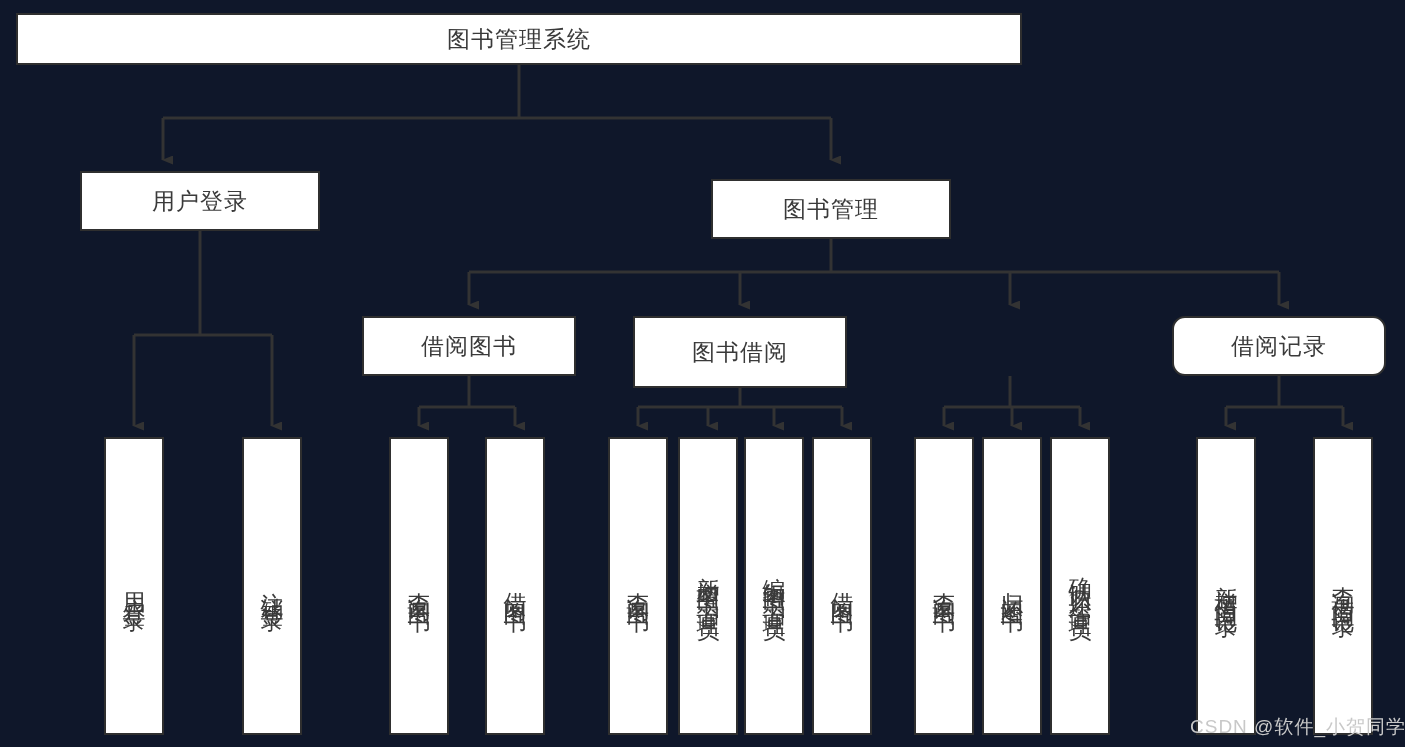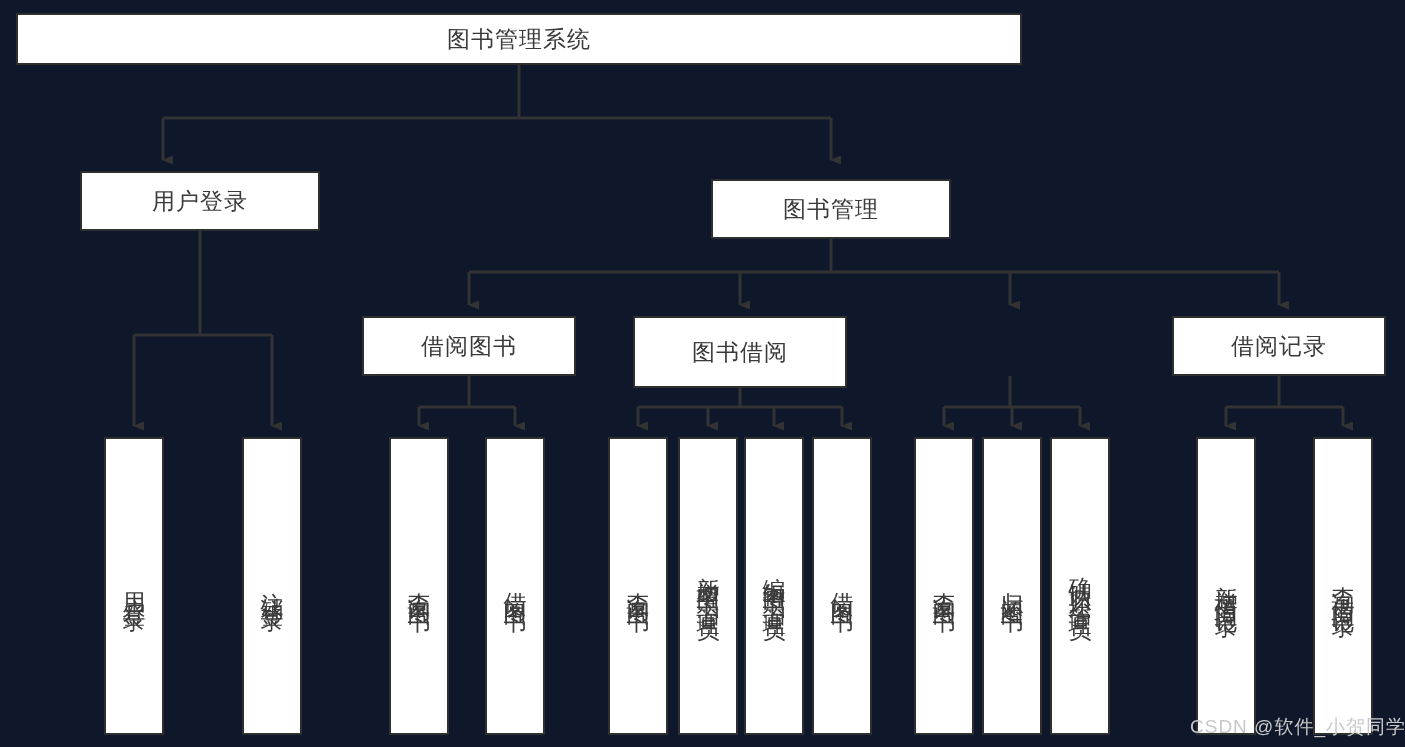--- a/index.html
+++ b/index.html
@@ -134,21 +134,21 @@
   <div class="node horiz" style="left:711px; top:179px; width:240px; height:60px;">
     <span>图书管理</span>
   </div>
 
   <div class="node horiz" style="left:362px; top:316px; width:214px; height:60px;">
     <span>借阅图书</span>
   </div>
   <div class="node horiz" style="left:633px; top:316px; width:214px; height:72px;">
     <span>图书借阅</span>
   </div>
-  <div class="node horiz" style="left:1172px; top:316px; width:214px; height:60px;">
+  <div class="node horiz" style="left:1172px; top:316px; width:214px; height:60px;border-radius:13px;">
     <span>借阅记录</span>
   </div>
 
   <div class="node vert" style="left:104px; top:437px; width:60px; height:298px;">
     <span class="vtext">用户登录</span>
   </div>
   <div class="node vert" style="left:242px; top:437px; width:60px; height:298px;">
     <span class="vtext">注销登录</span>
   </div>
   <div class="node vert" style="left:389px; top:437px; width:60px; height:298px;">

